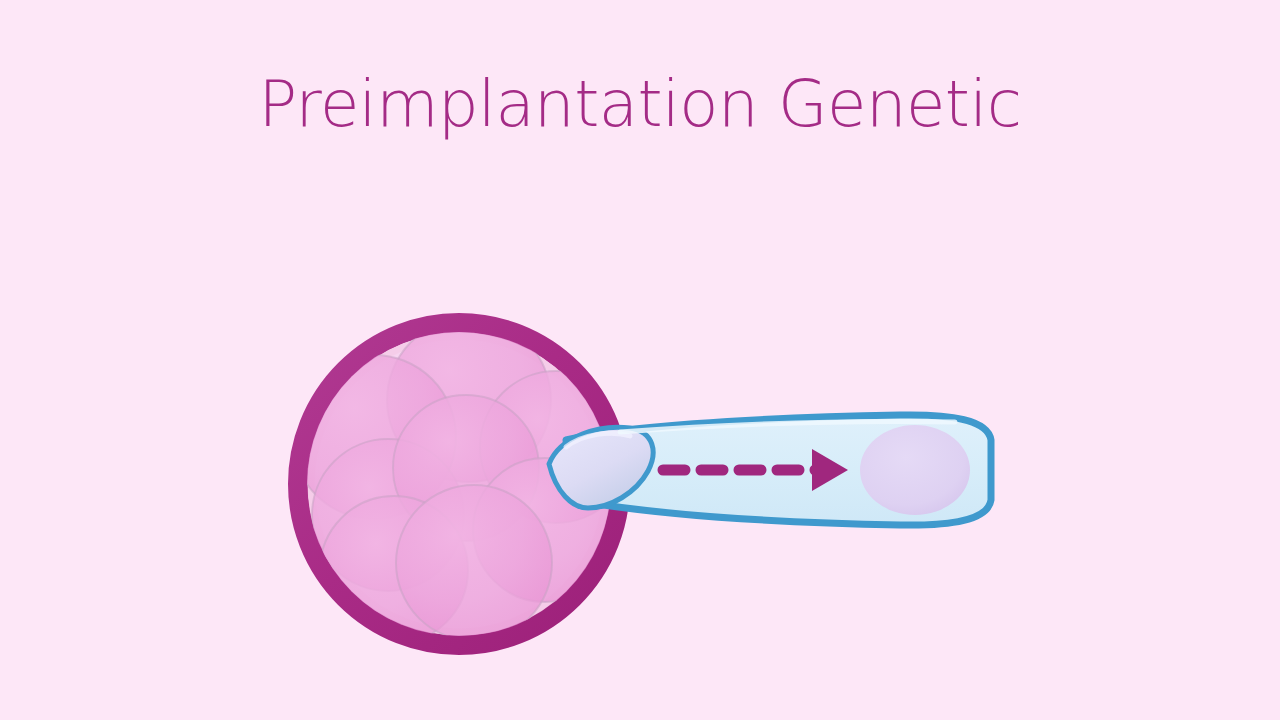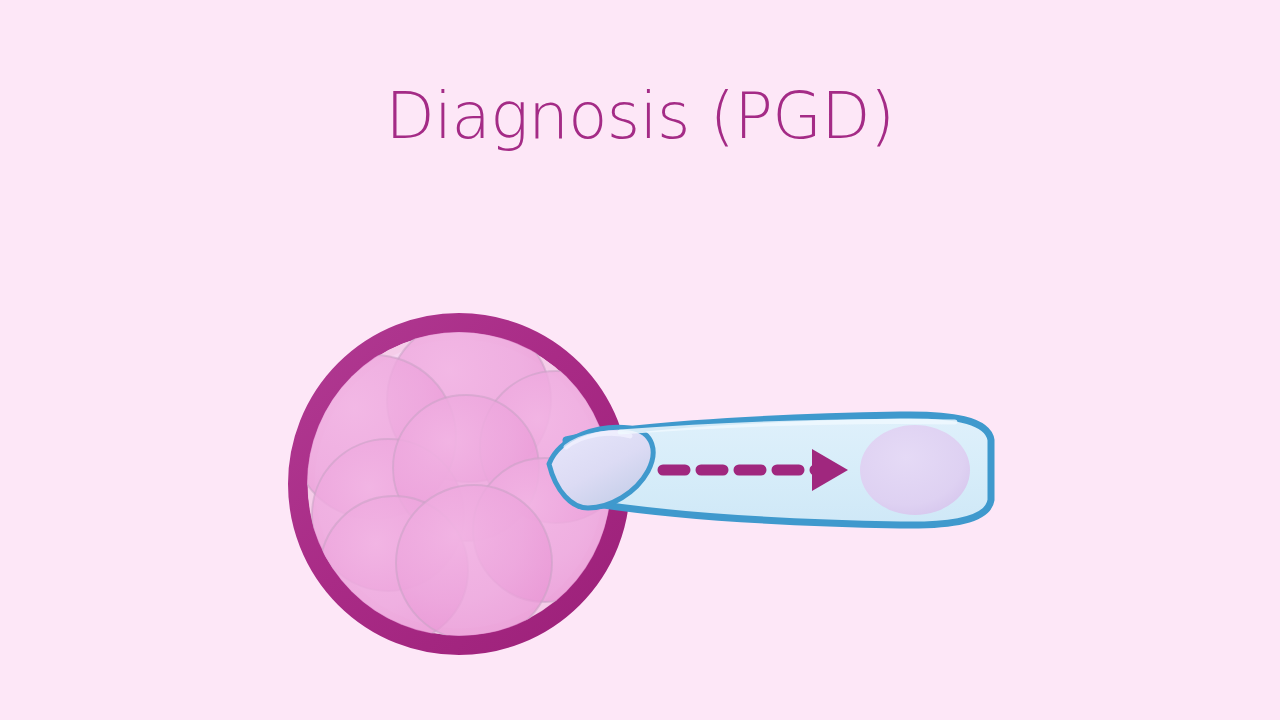--- a/index.html
+++ b/index.html
@@ -57,21 +57,21 @@
     width: 1280px;
     height: 720px;
   }
 </style>
 </head>
 <body>
 
 <div id="slide" style="background: rgb(253, 231, 247);">
 
   <div id="title-block">
-    <span class="title-line line2" style="color: rgb(164, 43, 134);">Diagnosis (PGD)</span>
+    <span class="title-line line1" style="color: rgb(164, 43, 134);">Preimplantation Genetic</span>
   </div>
 
   <div id="illustration">
     <svg viewBox="0 0 1280 720" xmlns="http://www.w3.org/2000/svg">
       <defs>
         <radialGradient id="cellGrad" cx="38%" cy="32%" r="78%">
           <stop offset="0%" stop-color="#f2b5e4" stop-opacity="0.92"></stop>
           <stop offset="55%" stop-color="#eda6dd" stop-opacity="0.80"></stop>
           <stop offset="100%" stop-color="#e893d3" stop-opacity="0.74"></stop>
         </radialGradient>

